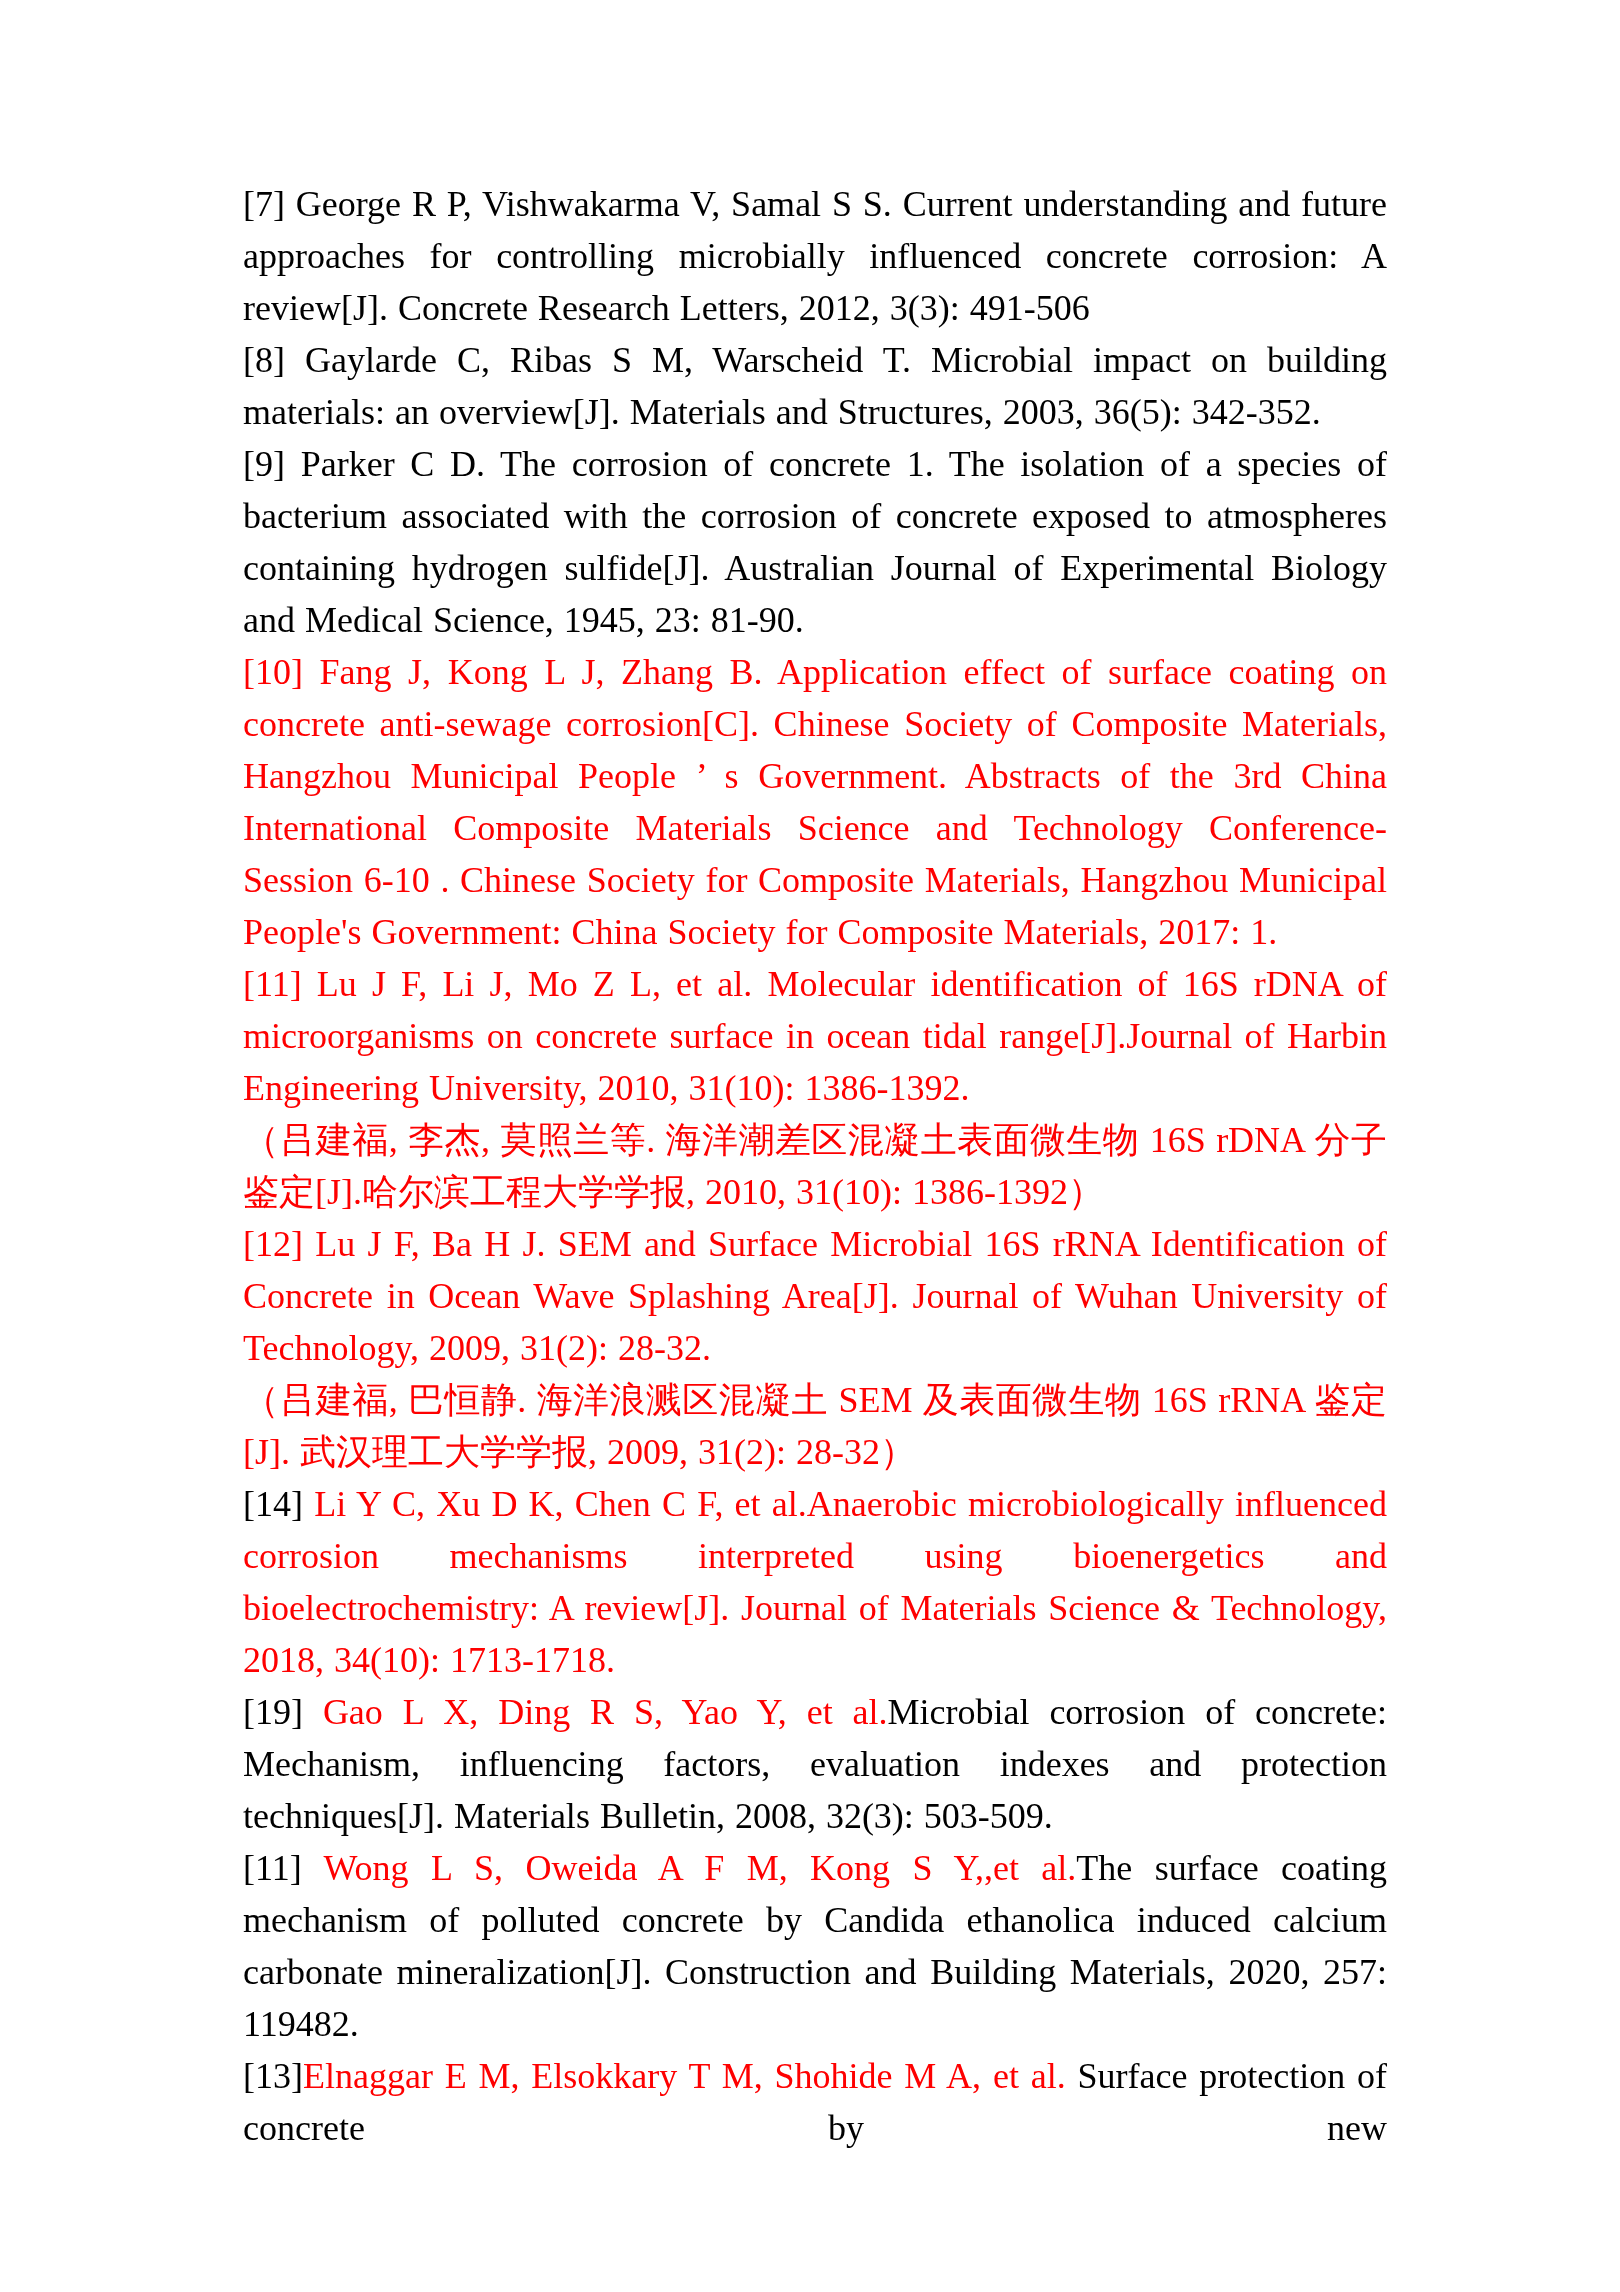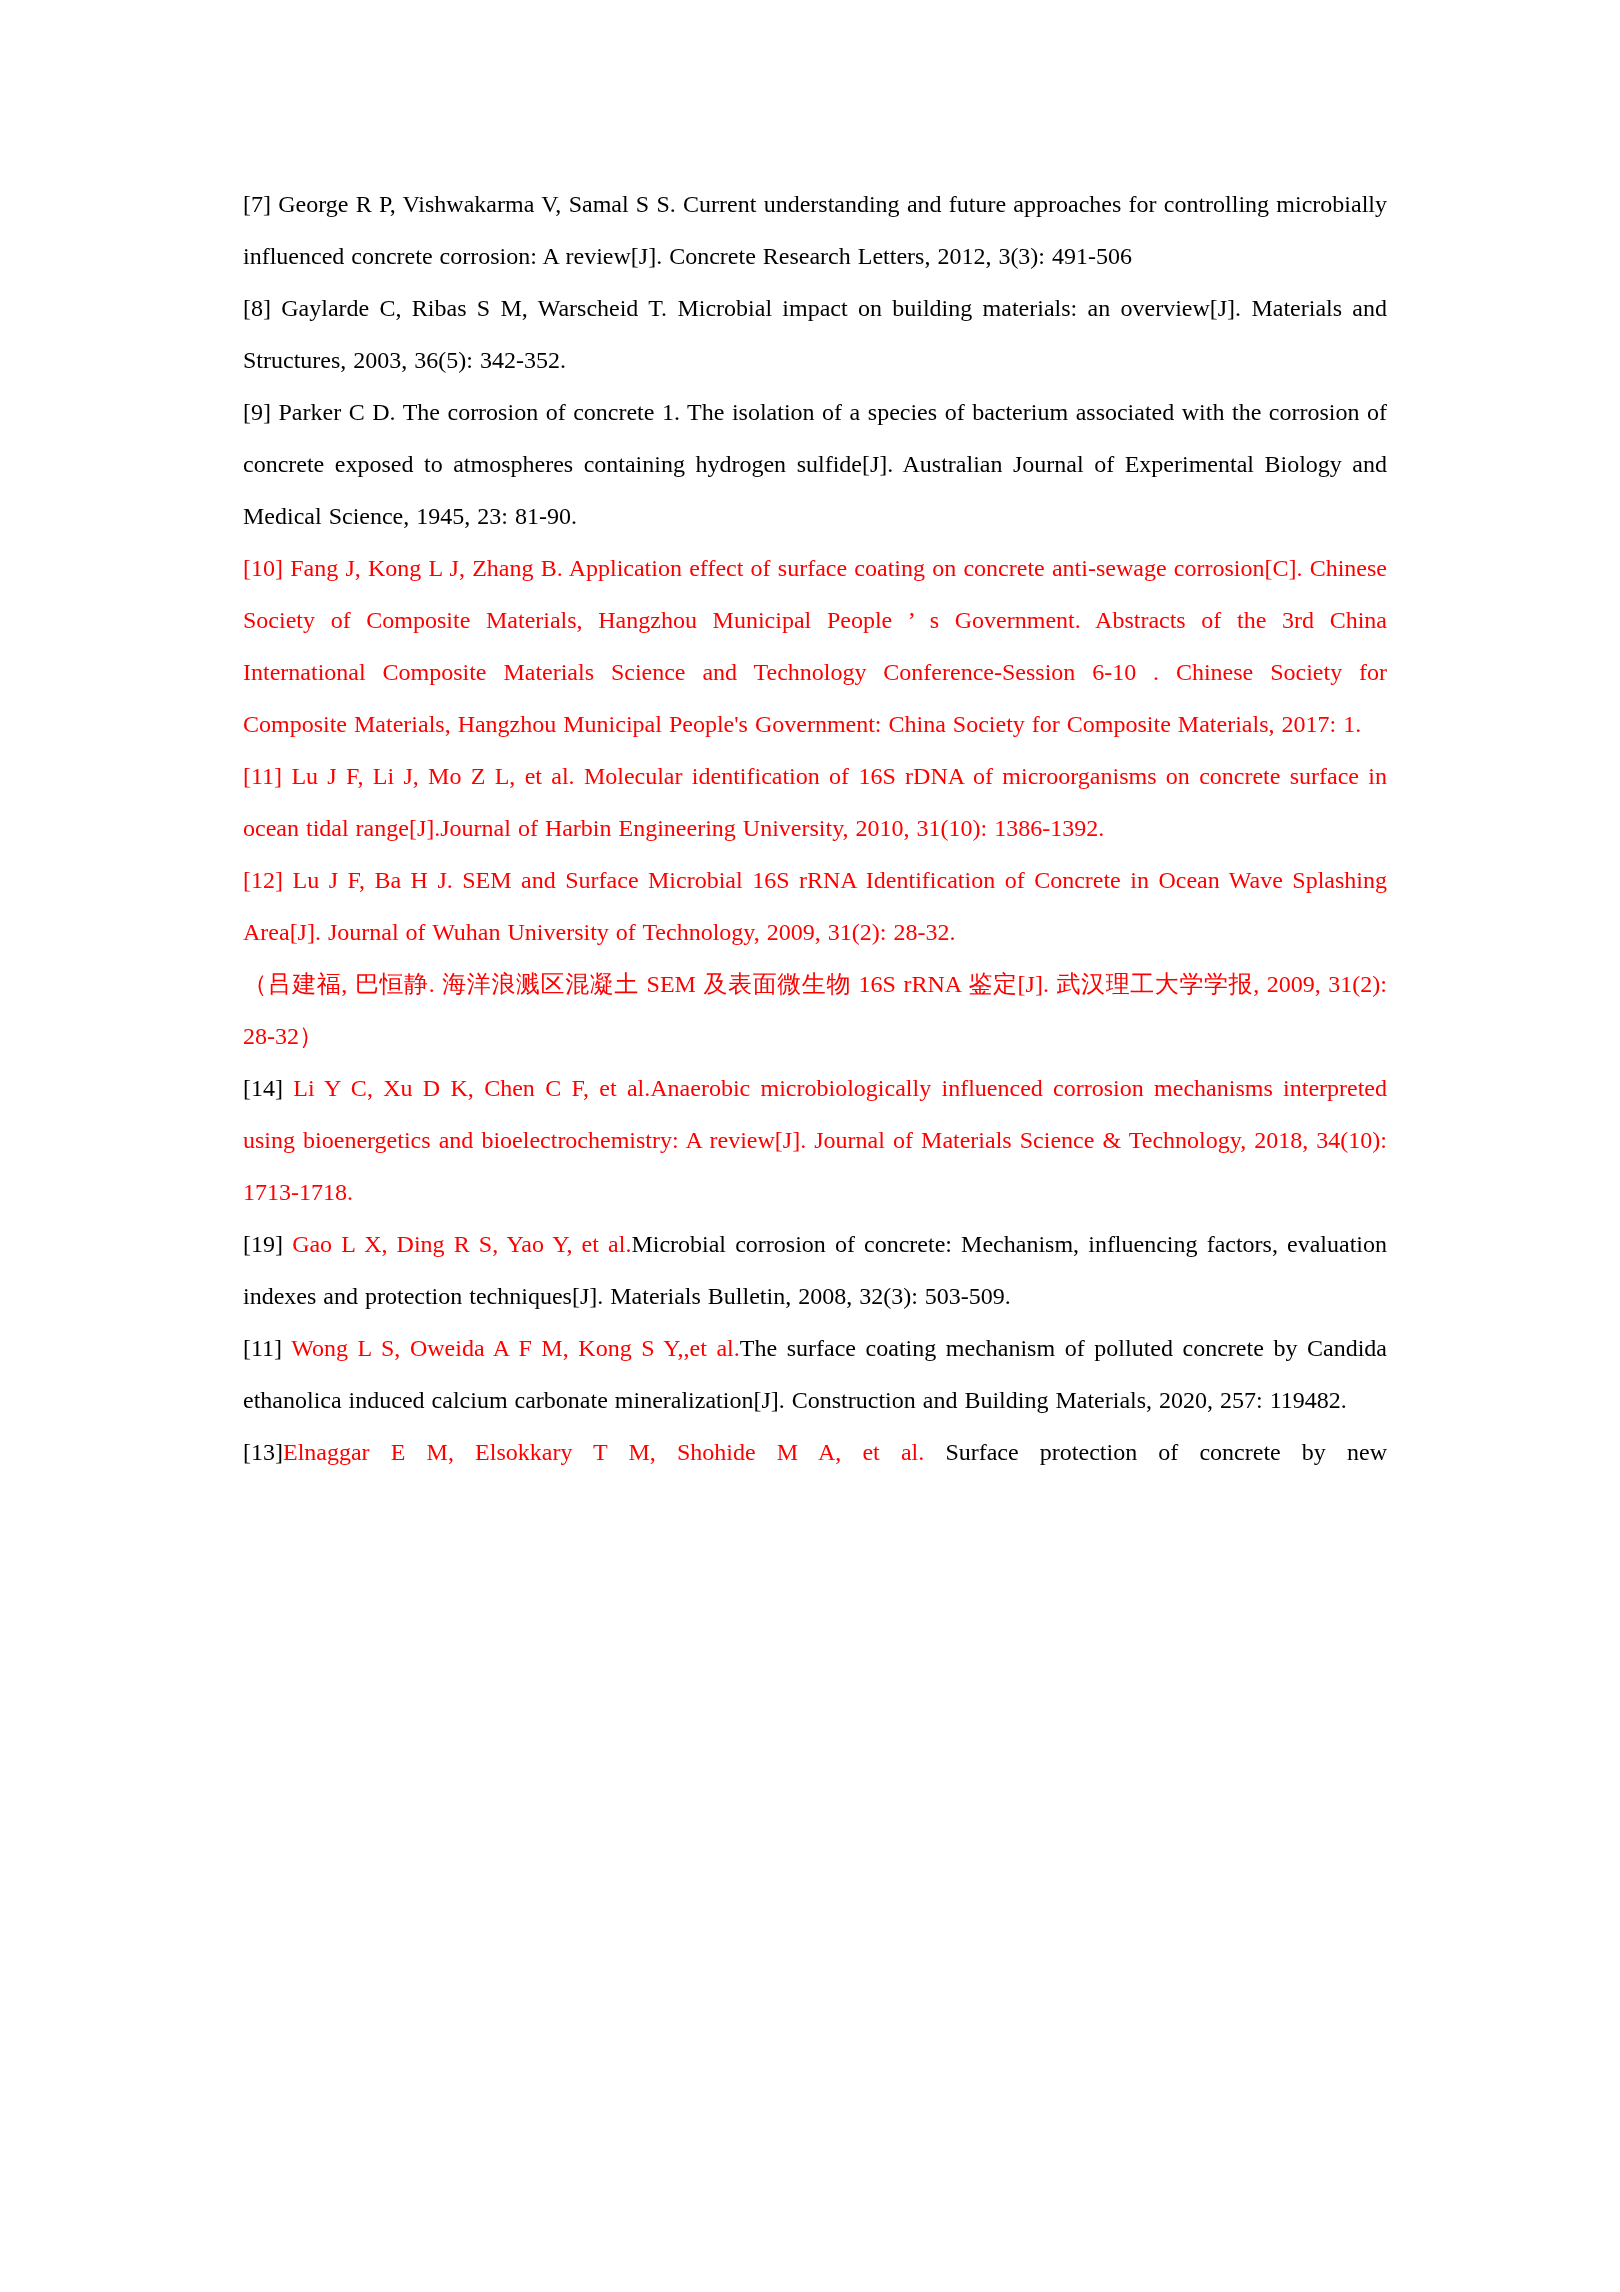--- a/index.html
+++ b/index.html
@@ -21,21 +21,21 @@
   }
   .content {
     position: absolute;
     left: 243px;
     top: 178px;
     width: 1144px;
   }
   p.ref {
     margin: 0;
     padding: 0;
-    font-size: 24px;
+    font-size: 36px;
     line-height: 52px;
     text-align: justify;
     text-justify: inter-word;
     color: var(--ink, #000000);
     word-spacing: 1px;
   }
   p.ref.cutoff {
     text-align-last: justify;
   }
   .seg-black { color: var(--ink, #000000); }
@@ -44,20 +44,21 @@
 </head>
 <body>
 
 <div class="page">
   <div class="content" id="references-list">
       <p class="ref"><span class="seg-black">[7] George R P, Vishwakarma V, Samal S S. Current understanding and future approaches for controlling microbially influenced concrete corrosion: A review[J]. Concrete Research Letters, 2012, 3(3): 491-506</span></p>
       <p class="ref"><span class="seg-black">[8] Gaylarde C, Ribas S M, Warscheid T. Microbial impact on building materials: an overview[J]. Materials and Structures, 2003, 36(5): 342-352.</span></p>
       <p class="ref"><span class="seg-black">[9] Parker C D. The corrosion of concrete 1. The isolation of a species of bacterium associated with the corrosion of concrete exposed to atmospheres containing hydrogen sulfide[J]. Australian Journal of Experimental Biology and Medical Science, 1945, 23: 81-90.</span></p>
       <p class="ref"><span class="seg-red">[10] Fang J, Kong L J, Zhang B. Application effect of surface coating on concrete anti-sewage corrosion[C]. Chinese Society of Composite Materials, Hangzhou Municipal People ’ s Government. Abstracts of the 3rd China International Composite Materials Science and Technology Conference-Session 6-10 . Chinese Society for Composite Materials, Hangzhou Municipal People's Government: China Society for Composite Materials, 2017: 1.</span></p>
       <p class="ref"><span class="seg-red">[11] Lu J F, Li J, Mo Z L, et al. Molecular identification of 16S rDNA of microorganisms on concrete surface in ocean tidal range[J].Journal of Harbin Engineering University, 2010, 31(10): 1386-1392.</span></p>
+      <p class="ref"><span class="seg-red">（吕建福, 李杰, 莫照兰等. 海洋潮差区混凝土表面微生物 16S rDNA 分子鉴定[J].哈尔滨工程大学学报, 2010, 31(10): 1386-1392）</span></p>
       <p class="ref"><span class="seg-red">[12] Lu J F, Ba H J. SEM and Surface Microbial 16S rRNA Identification of Concrete in Ocean Wave Splashing Area[J]. Journal of Wuhan University of Technology, 2009, 31(2): 28-32.</span></p>
       <p class="ref"><span class="seg-red">（吕建福, 巴恒静. 海洋浪溅区混凝土 SEM 及表面微生物 16S rRNA 鉴定[J]. 武汉理工大学学报, 2009, 31(2): 28-32）</span></p>
       <p class="ref"><span class="seg-black">[14] </span><span class="seg-red">Li Y C, Xu D K, Chen C F, et al.Anaerobic microbiologically influenced corrosion mechanisms interpreted using bioenergetics and bioelectrochemistry: A review[J]. Journal of Materials Science &amp; Technology, 2018, 34(10): 1713-1718.</span></p>
       <p class="ref"><span class="seg-black">[19] </span><span class="seg-red">Gao L X, Ding R S, Yao Y, et al.</span><span class="seg-black">Microbial corrosion of concrete: Mechanism, influencing factors, evaluation indexes and protection techniques[J]. Materials Bulletin, 2008, 32(3): 503-509.</span></p>
       <p class="ref"><span class="seg-black">[11] </span><span class="seg-red">Wong L S, Oweida A F M, Kong S Y,,et al.</span><span class="seg-black">The surface coating mechanism of polluted concrete by Candida ethanolica induced calcium carbonate mineralization[J]. Construction and Building Materials, 2020, 257: 119482.</span></p>
       <p class="ref cutoff"><span class="seg-black">[13]</span><span class="seg-red">Elnaggar E M, Elsokkary T M, Shohide M A, et al.</span><span class="seg-black"> Surface protection of concrete by new</span></p>
     </div>
 </div>
 
 

